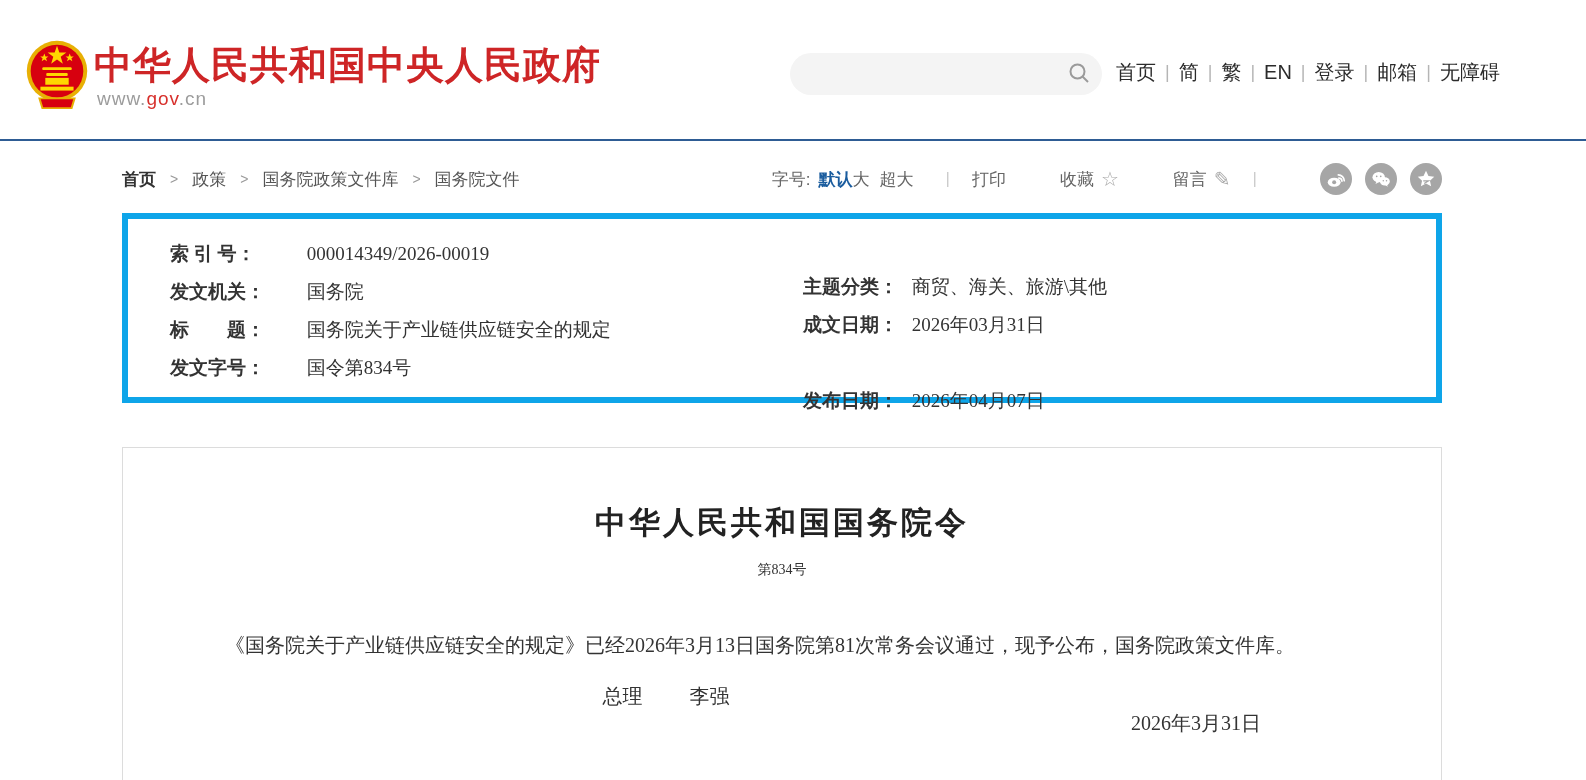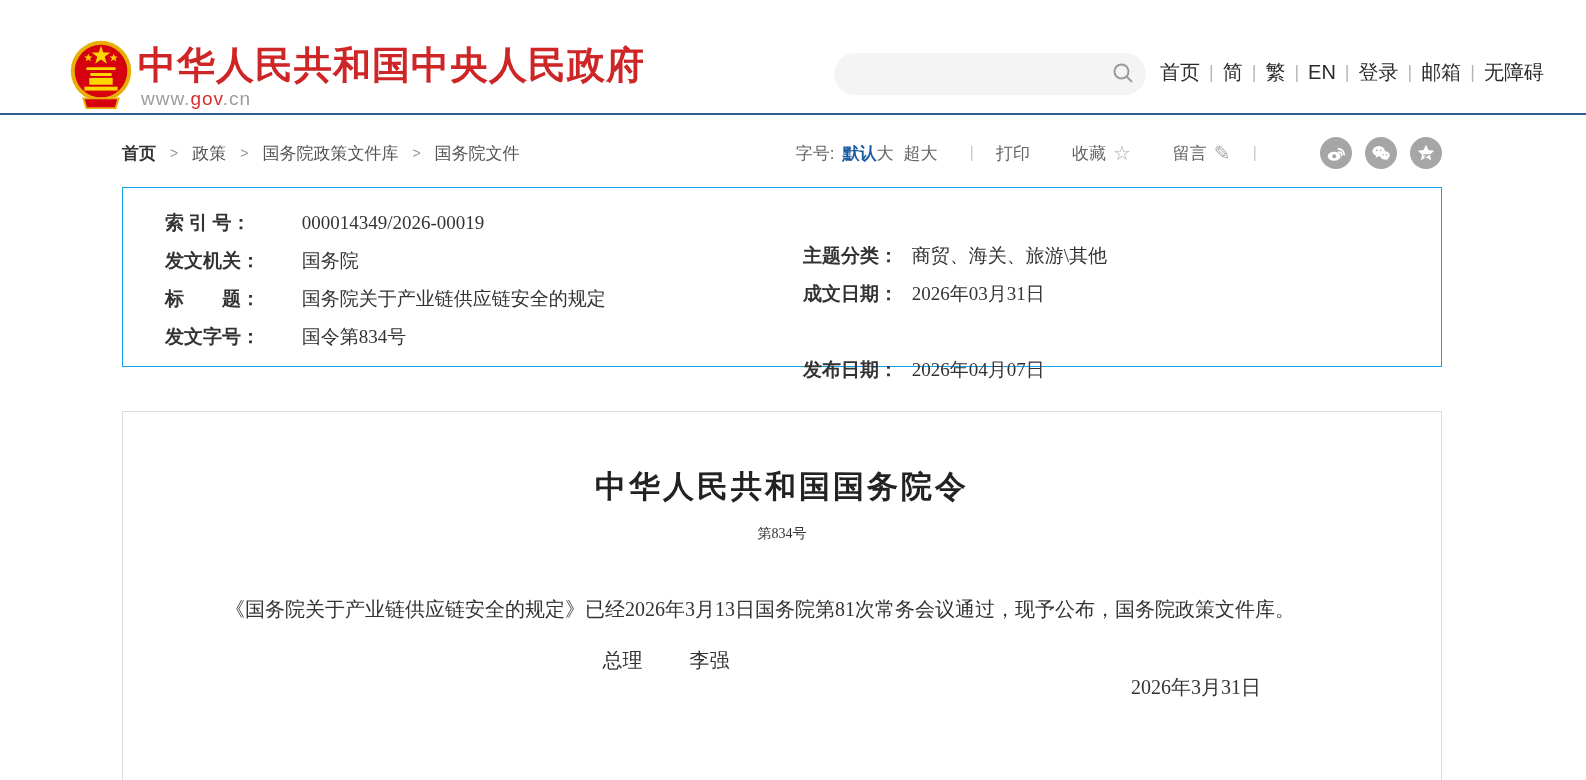--- a/index.html
+++ b/index.html
@@ -1,21 +1,21 @@
 <!DOCTYPE html>
 <html><head>
 <meta charset="utf-8">
 <style>
   html,body{margin:0;padding:0;}
   body{
     width:1586px;height:780px;overflow:hidden;background:#fff;
     font-family:"Liberation Sans",sans-serif;color:#333;
   }
   
-  .header{position:relative;height:113px;background:#fff;margin-left:44px;}
+  .header{position:relative;height:139px;background:#fff;}
   .emblem{position:absolute;left:18px;top:34px;width:78px;height:80px;}
   .site-title{position:absolute;left:94px;top:40px;font-size:38px;font-weight:bold;
     color:#ce2526;letter-spacing:1px;white-space:nowrap;}
   .site-url{position:absolute;left:97px;top:88px;font-size:19px;color:#9c9c9c;letter-spacing:1px;}
   .site-url .red{color:#d7302c;}
   .search-box{position:absolute;left:790px;top:53px;width:312px;height:42px;
     background:#f4f4f4;border-radius:21px;display:flex;align-items:center;}
   .search-input{flex:1;border:none;background:transparent;outline:none;height:100%;
     padding:0 0 0 20px;font-size:17px;color:#333;}
   .search-btn{width:46px;height:42px;border:none;background:transparent;cursor:pointer;
@@ -33,27 +33,27 @@
   .breadcrumb{display:flex;align-items:center;color:#555;}
   .breadcrumb .crumb{cursor:pointer;}
   .breadcrumb .crumb.first{font-weight:bold;color:#333;}
   .breadcrumb .bsep{color:#999;margin:0 14px;font-size:14px;}
   .tools{display:flex;align-items:center;color:#666;}
   .tools .lbl{margin-right:8px;color:#666;}
   .fs-default{color:#1a5c9e;font-weight:bold;margin-right:0;cursor:pointer;}
   .fs-opt{margin-right:10px;cursor:pointer;}
   .tsep{color:#ccc;margin:0 22px;}
   .tool-link{cursor:pointer;}
-  .tool-link.spaced{margin-left:42px;}
+  .tool-link.spaced{margin-left:54px;}
   .mini-icon{color:#aaa;font-size:20px;margin-left:7px;cursor:pointer;}
   .social{display:flex;align-items:center;margin-left:28px;}
   .social .circle{width:32px;height:32px;border-radius:50%;background:#a6a6a6;
     margin-left:13px;display:flex;align-items:center;justify-content:center;cursor:pointer;}
   
-  .meta-box{border:1px solid #0ea5e9;margin-top:20px;padding:16px 0 10px 42px;
+  .meta-box{border:6px solid #0ea5e9;margin-top:20px;padding:16px 0 10px 42px;
     display:grid;grid-template-columns:1fr 1fr;
     font-family:"Liberation Serif","DejaVu Serif",serif;font-size:19px;color:#333;}
   .meta-col .meta-row{height:38px;line-height:38px;white-space:nowrap;}
   .meta-label{display:inline-block;font-weight:bold;}
   .meta-col.left .meta-label{width:132px;}
   .meta-col.right .meta-label{width:104px;margin-top:33px;}
   .meta-value{display:inline-block;}
   
   .doc-box{border:1px solid #dcdcdc;margin-top:44px;height:520px;
     font-family:"Liberation Serif","DejaVu Serif",serif;color:#333;}

